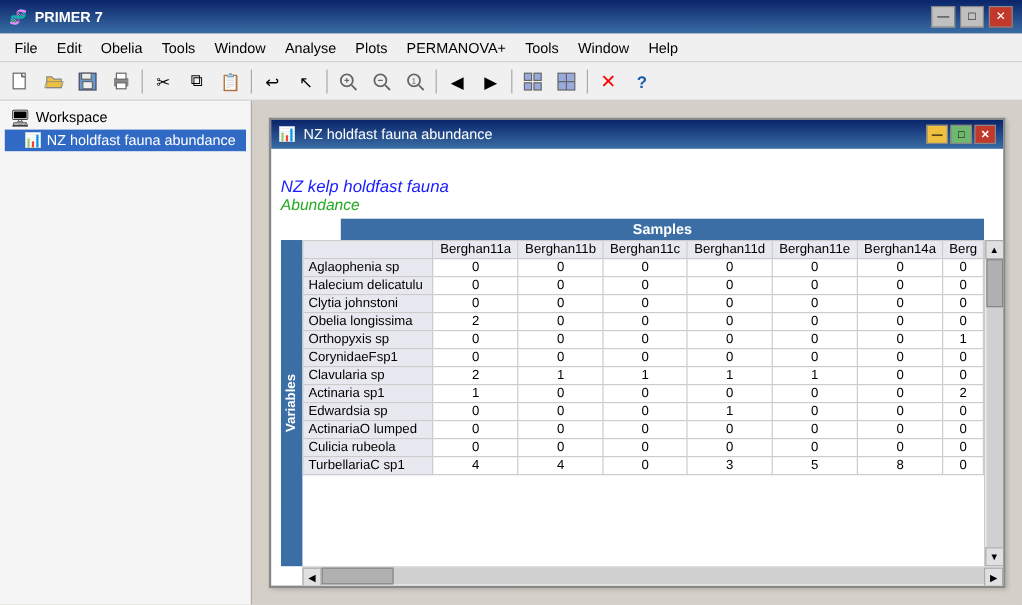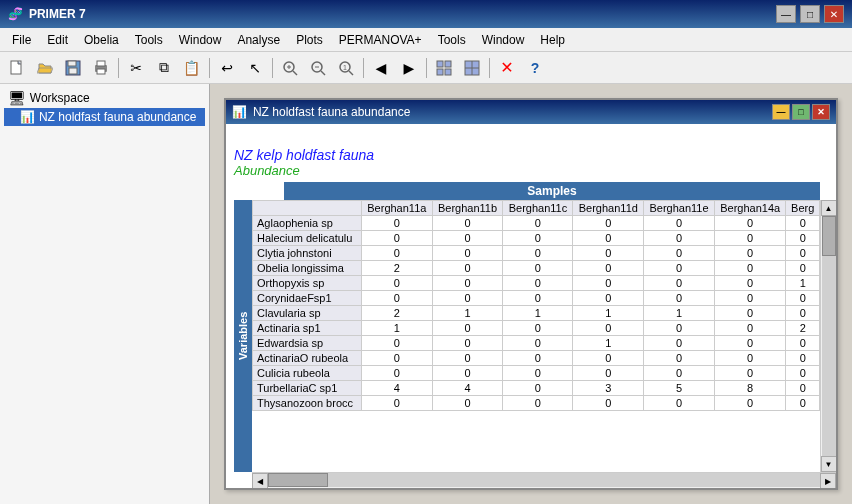--- a/index.html
+++ b/index.html
@@ -555,21 +555,21 @@
                       <td class="row-label">Edwardsia sp</td>
                       <td>0</td>
                       <td>0</td>
                       <td>0</td>
                       <td>1</td>
                       <td>0</td>
                       <td>0</td>
                       <td>0</td>
                     </tr>
                     <tr>
-                      <td class="row-label">ActinariaO rubeola</td>
+                      <td class="row-label">ActinariaO lumped</td>
                       <td>0</td>
                       <td>0</td>
                       <td>0</td>
                       <td>0</td>
                       <td>0</td>
                       <td>0</td>
                       <td>0</td>
                     </tr>
                     <tr>
                       <td class="row-label">Culicia rubeola</td>
@@ -582,30 +582,20 @@
                       <td>0</td>
                     </tr>
                     <tr>
                       <td class="row-label">TurbellariaC sp1</td>
                       <td>4</td>
                       <td>4</td>
                       <td>0</td>
                       <td>3</td>
                       <td>5</td>
                       <td>8</td>
-                      <td>0</td>
-                    </tr>
-                    <tr>
-                      <td class="row-label">Thysanozoon brocc</td>
-                      <td>0</td>
-                      <td>0</td>
-                      <td>0</td>
-                      <td>0</td>
-                      <td>0</td>
-                      <td>0</td>
                       <td>0</td>
                     </tr>
                   </tbody>
               </table>
             </div>
           </div>
 
           <div class="scrollbar-v">
             <div class="scrollbar-v-btn">▲</div>
             <div class="scrollbar-v-track">

